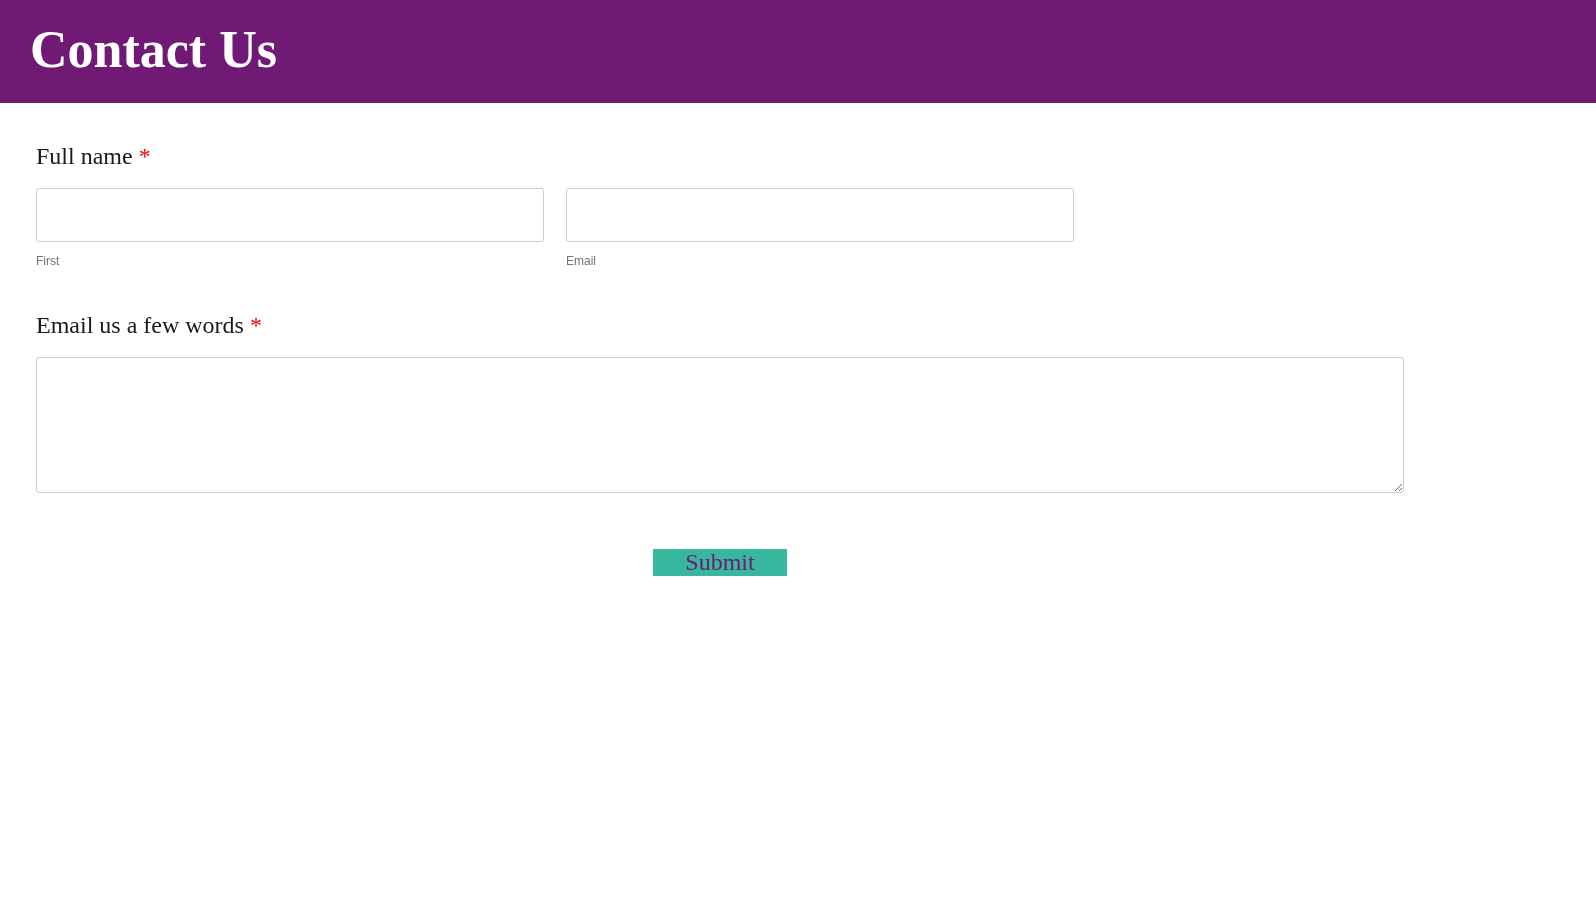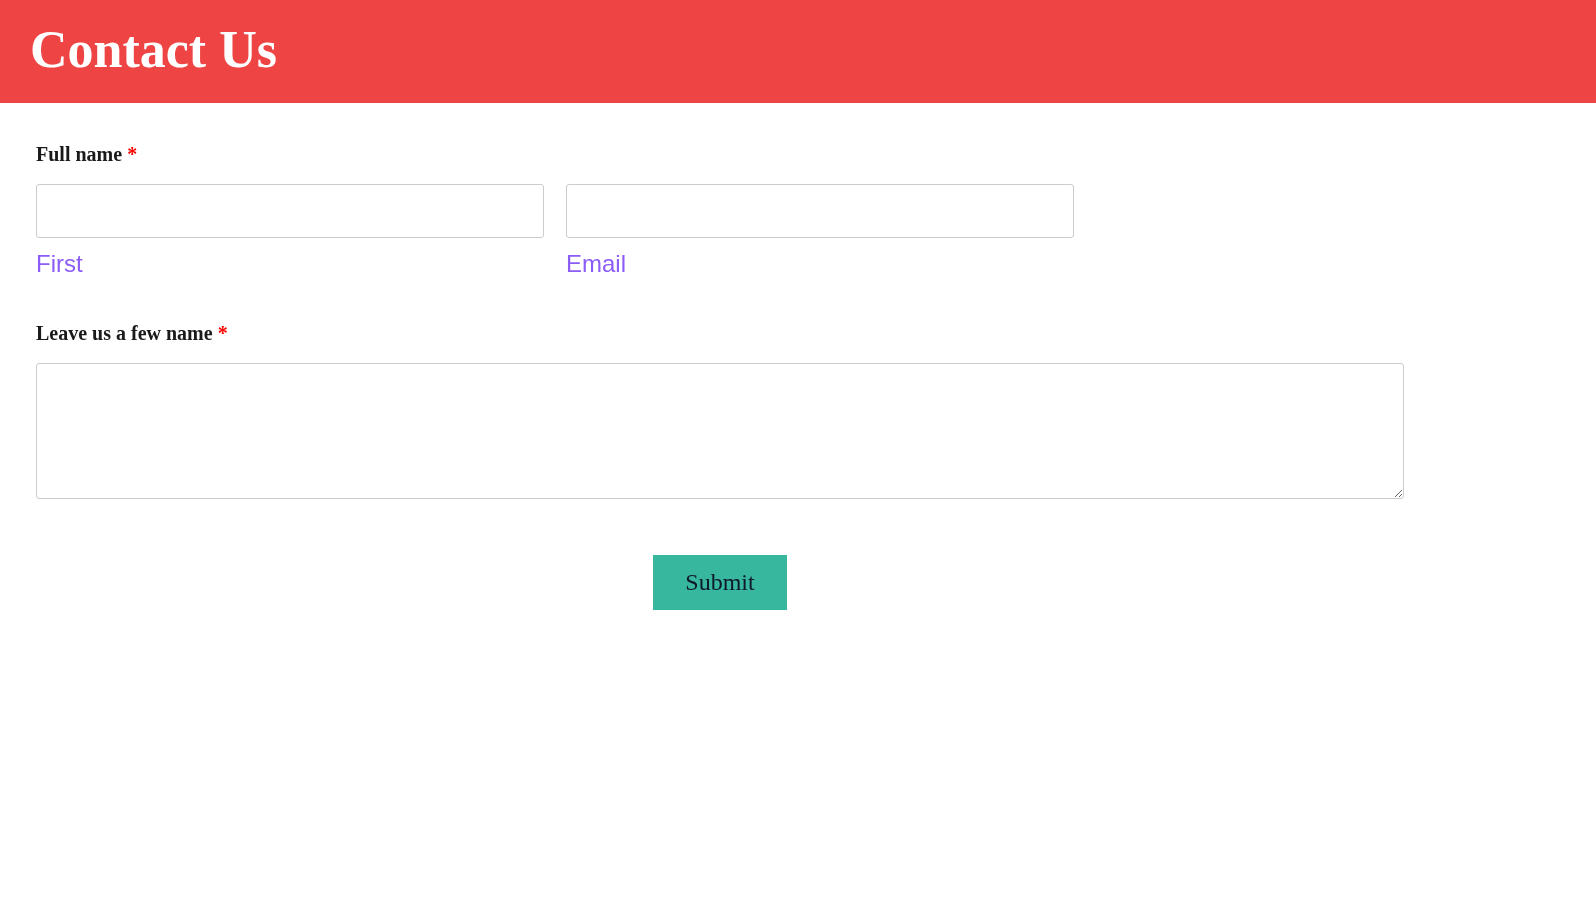--- a/index.html
+++ b/index.html
@@ -5,41 +5,41 @@
     * {
       margin: 0;
       padding: 0;
       box-sizing: border-box;
     }
     body {
       font-family: Georgia, 'Times New Roman', serif;
       background: #ffffff;
     }
     .header {
-      background: #ef4444;
+      background: #701a75;
       padding: 20px 30px 24px 30px;
     }
     .header h1 {
       color: #ffffff;
       font-size: 52px;
       font-weight: 600;
     }
     .form-container {
       padding: 40px 36px;
       max-width: 1450px;
     }
     .form-group {
       margin-bottom: 44px;
     }
     .form-label {
       display: block;
-      font-size: 20px;
+      font-size: 24px;
       color: #1a1a1a;
       margin-bottom: 18px;
-      font-weight: bold;
+      font-weight: normal;
     }
     .required {
       color: #fa0000;
     }
     .name-row {
       display: flex;
       gap: 22px;
     }
     .name-field {
       flex: 0 0 508px;
@@ -50,22 +50,22 @@
       width: 100%;
       height: 54px;
       border: 1px solid #cccccc;
       border-radius: 3px;
       padding: 8px 12px;
       font-size: 18px;
       font-family: inherit;
     }
     .sub-label {
       font-family: 'Helvetica Neue', Arial, sans-serif;
-      color: #8b5cf6;
-      font-size: 24px;
+      color: #737373;
+      font-size: 12px;
       margin-top: 12px;
     }
     .email-input {
       width: 692px;
       height: 54px;
       border: 1px solid #cccccc;
       border-radius: 3px;
       padding: 8px 12px;
       font-size: 18px;
       font-family: inherit;
@@ -80,23 +80,23 @@
       font-family: inherit;
       resize: both;
     }
     .submit-container {
       text-align: center;
       width: 1368px;
       margin-top: 52px;
     }
     .submit-button {
       background: #36b79e;
-      color: #0f172a;
+      color: #701a75;
       border: none;
-      padding: 14px 32px;
+      padding: 0 32px;
       font-size: 24px;
       font-family: Georgia, 'Times New Roman', serif;
       cursor: pointer;
     }
   </style>
 </head>
 <body>
 
 <div class="header">
   <h1>Contact Us</h1>
@@ -116,21 +116,21 @@
       <div class="name-field">
         <input type="text" class="text-input" value="" style="">
         <span class="sub-label">Email</span>
       </div>
     </div>
   </div>
 
 
   <div class="form-group">
     <label class="form-label">
-      <span>Leave us a few name </span><span class="required">*</span>
+      <span>Email us a few words </span><span class="required">*</span>
     </label>
     <textarea class="textarea-input" style=""></textarea>
   </div>
 
   <div class="submit-container">
     <button class="submit-button">Submit</button>
   </div>
 
 </div>
 

